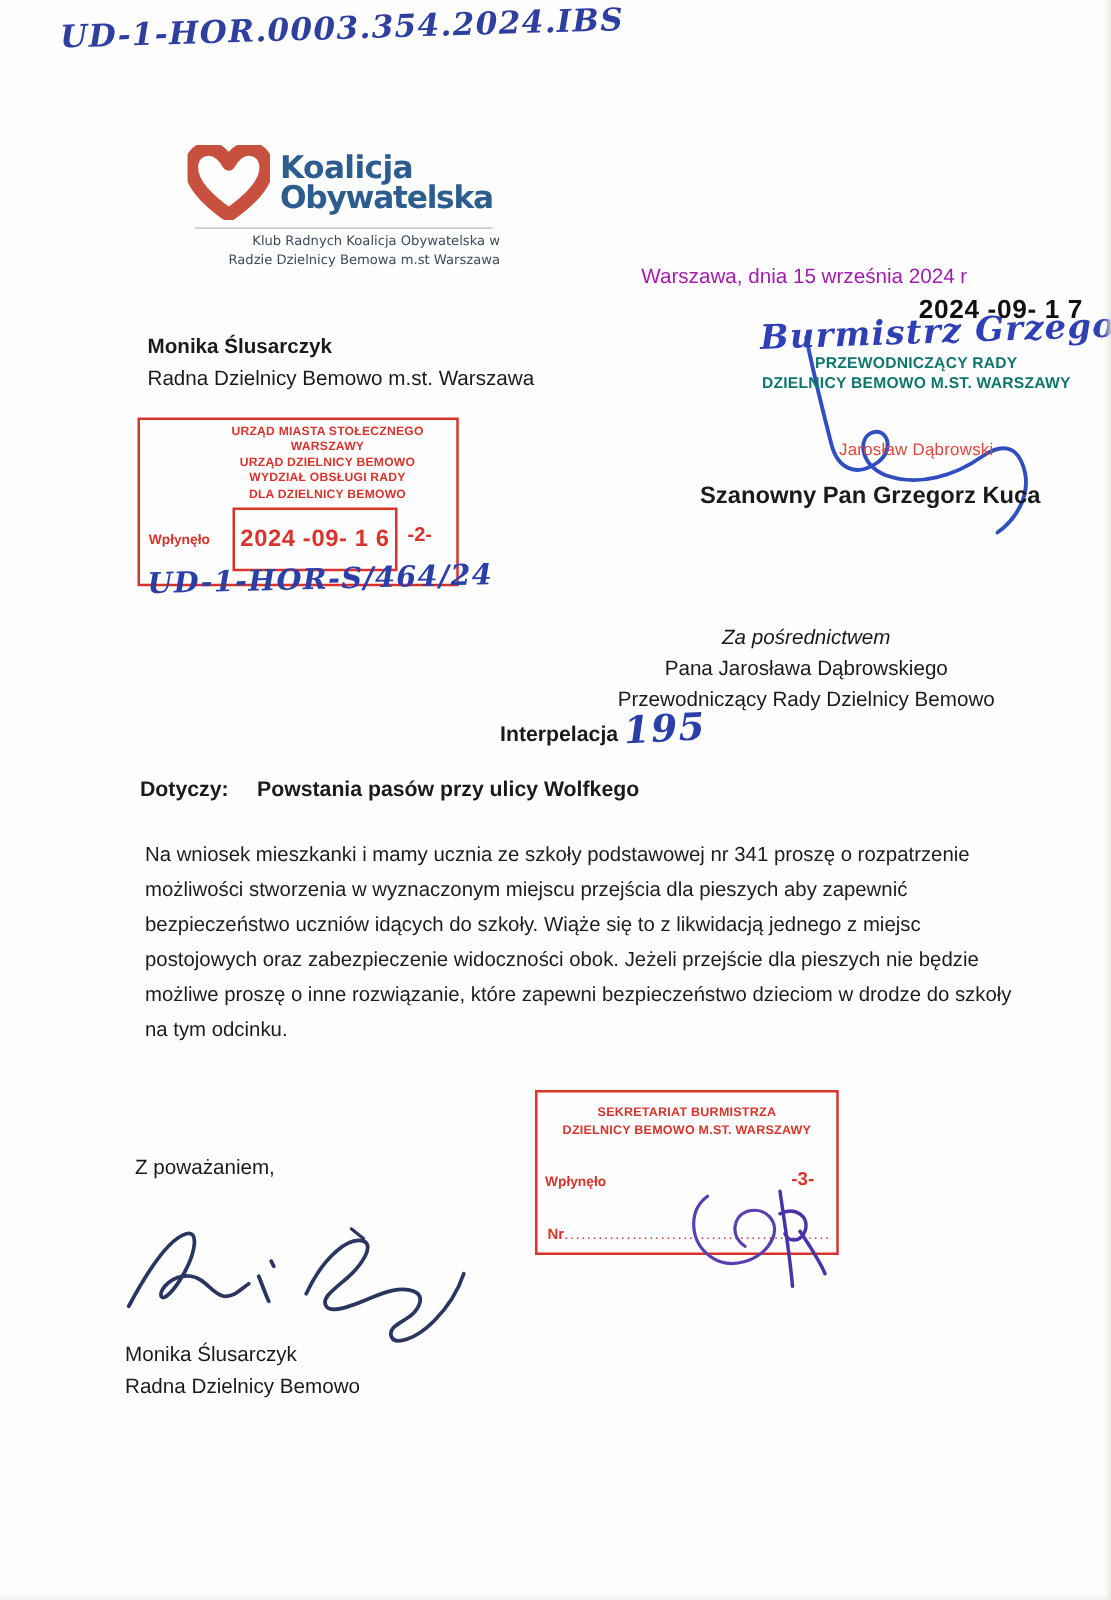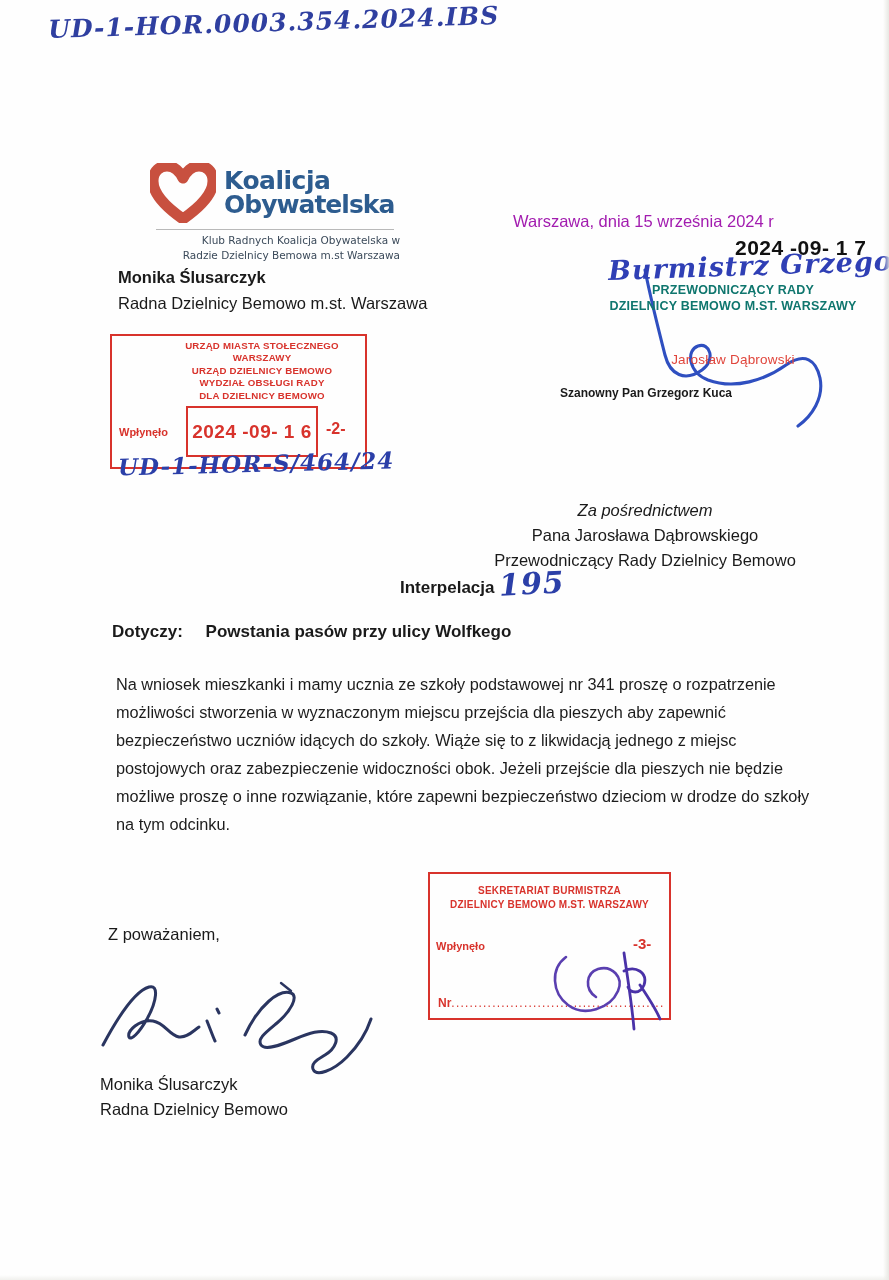--- a/index.html
+++ b/index.html
@@ -57,21 +57,20 @@
   .logo-block {
     position: absolute;
     left: 150px;
     top: 116px;
     width: 255px;
   }
   .logo-row {
     display: flex;
     align-items: center;
     gap: 8px;
-    margin-top: 47px;
   }
   .heart-icon svg { display: block; }
   .logo-word {
     color: #2d5c8f;
     font-family: "DejaVu Sans", sans-serif;
     font-weight: bold;
     font-size: 25px;
     line-height: 0.95;
     letter-spacing: -0.5px;
   }
@@ -103,21 +102,21 @@
 
   .sender {
     left: 118px; top: 265px;
     font-size: 16.5px;
     line-height: 1.55;
   }
   .sender .name { font-weight: bold; }
 
   .addressee {
     left: 560px; top: 386px;
-    font-size: 12px;
+    font-size: 19px;
     font-weight: bold;
   }
   .addressee-role {
     left: 473px; top: 430px;
     font-size: 16.5px;
   }
 
   .via {
     left: 489px; top: 498px;
     width: 312px;
@@ -223,21 +222,21 @@
   .stamp-a-hand {
     position: absolute;
     left: 8px; top: 108px;
     font-size: 23px;
     transform: rotate(-1.5deg);
     white-space: nowrap;
   }
 
   .stamp-b {
     left: 428px; top: 872px;
-    width: 243px; height: 148px;
+    width: 243px; height: 132px;
   }
   .stamp-b .hdr {
     text-align: center;
     font-size: 10px;
     font-weight: bold;
     line-height: 1.35;
     letter-spacing: 0.2px;
     margin-top: 10px;
   }
   .stamp-b .rowline {

